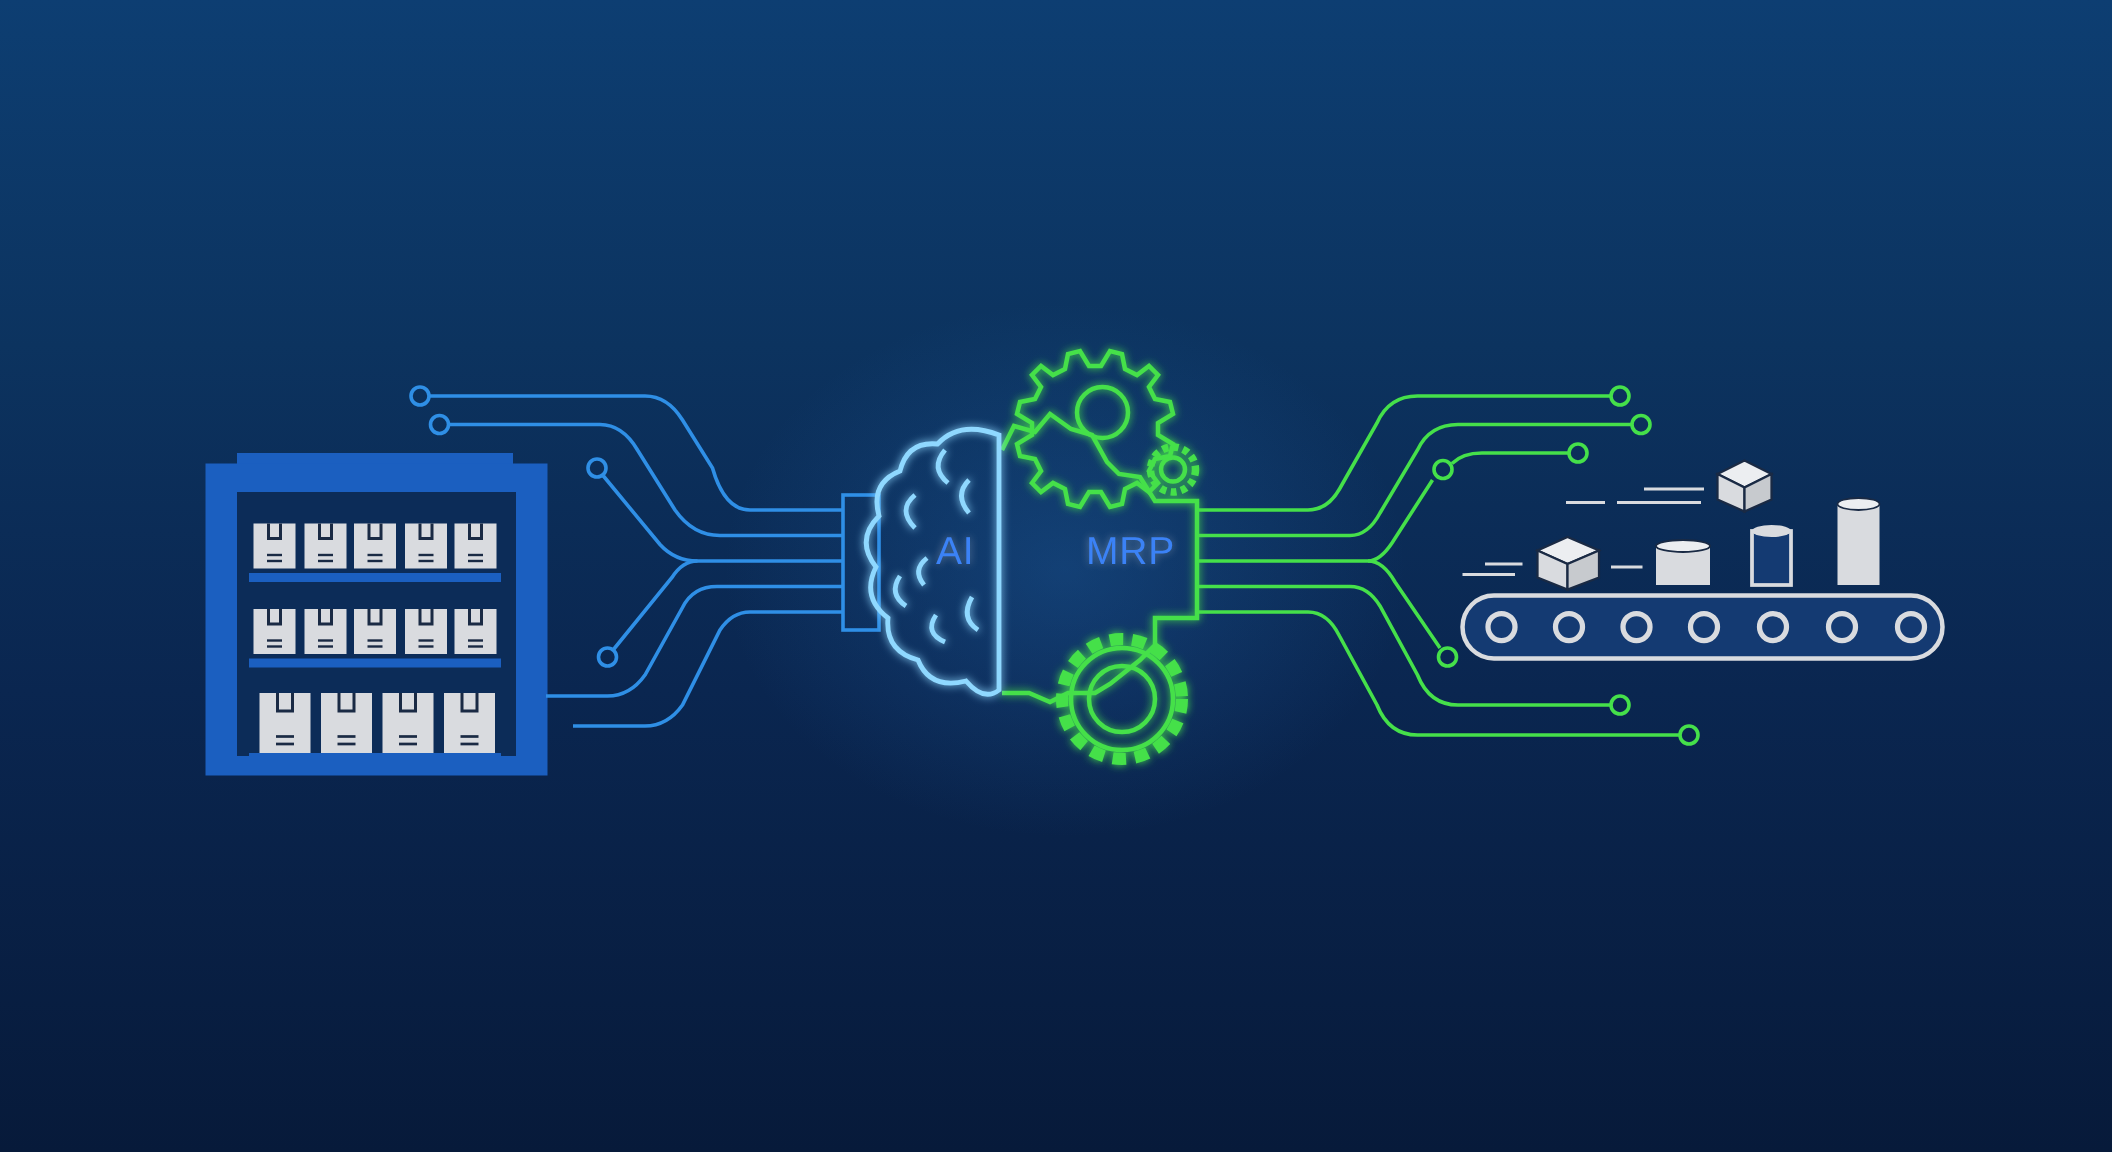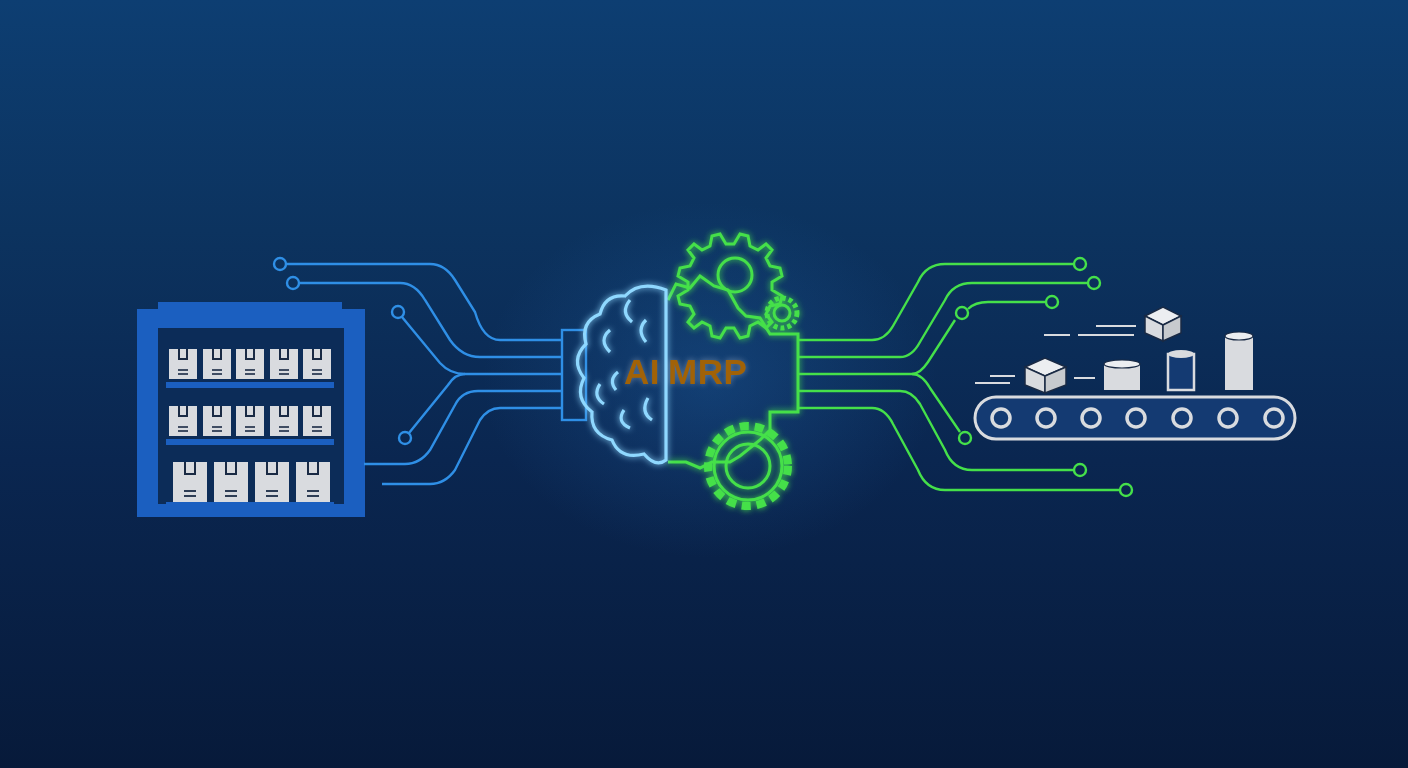--- a/index.html
+++ b/index.html
@@ -2,24 +2,24 @@
 <html><head>
 <meta charset="utf-8">
 <style>
   html,body{margin:0;padding:0;}
   body{width:1408px;height:768px;overflow:hidden;position:relative;
     background:linear-gradient(180deg,#0d3e72 0%,#0c335f 30%,#0a2650 60%,#071a3a 100%);
     font-family:"Liberation Sans",sans-serif;}
   .glow{position:absolute;left:480px;top:200px;width:460px;height:360px;border-radius:50%;
     background:radial-gradient(ellipse at center,rgba(40,120,200,0.28) 0%,rgba(20,60,120,0.0) 70%);}
   svg.scene{position:absolute;left:0;top:0;width:1408px;height:768px;}
-  .lbl{position:absolute;color:#a16207;font-weight:bold;font-size:35px;letter-spacing:0.5px;
+  .lbl{position:absolute;color:#3b82f6;font-weight:normal;font-size:26px;letter-spacing:0.5px;
     text-shadow:0 0 6px rgba(255,255,255,0.35);}
   #ai-label{left:624px;top:352px;}
-  #mrp-label{left:668px;top:352px;}
+  #mrp-label{left:724px;top:352px;}
 </style>
 </head>
 <body>
 
 <div class="glow"></div>
 
 <svg class="scene" viewBox="0 0 1408 768">
   <defs>
     <filter id="gb" x="-30%" y="-30%" width="160%" height="160%">
       <feGaussianBlur stdDeviation="3" result="b"></feGaussianBlur>

